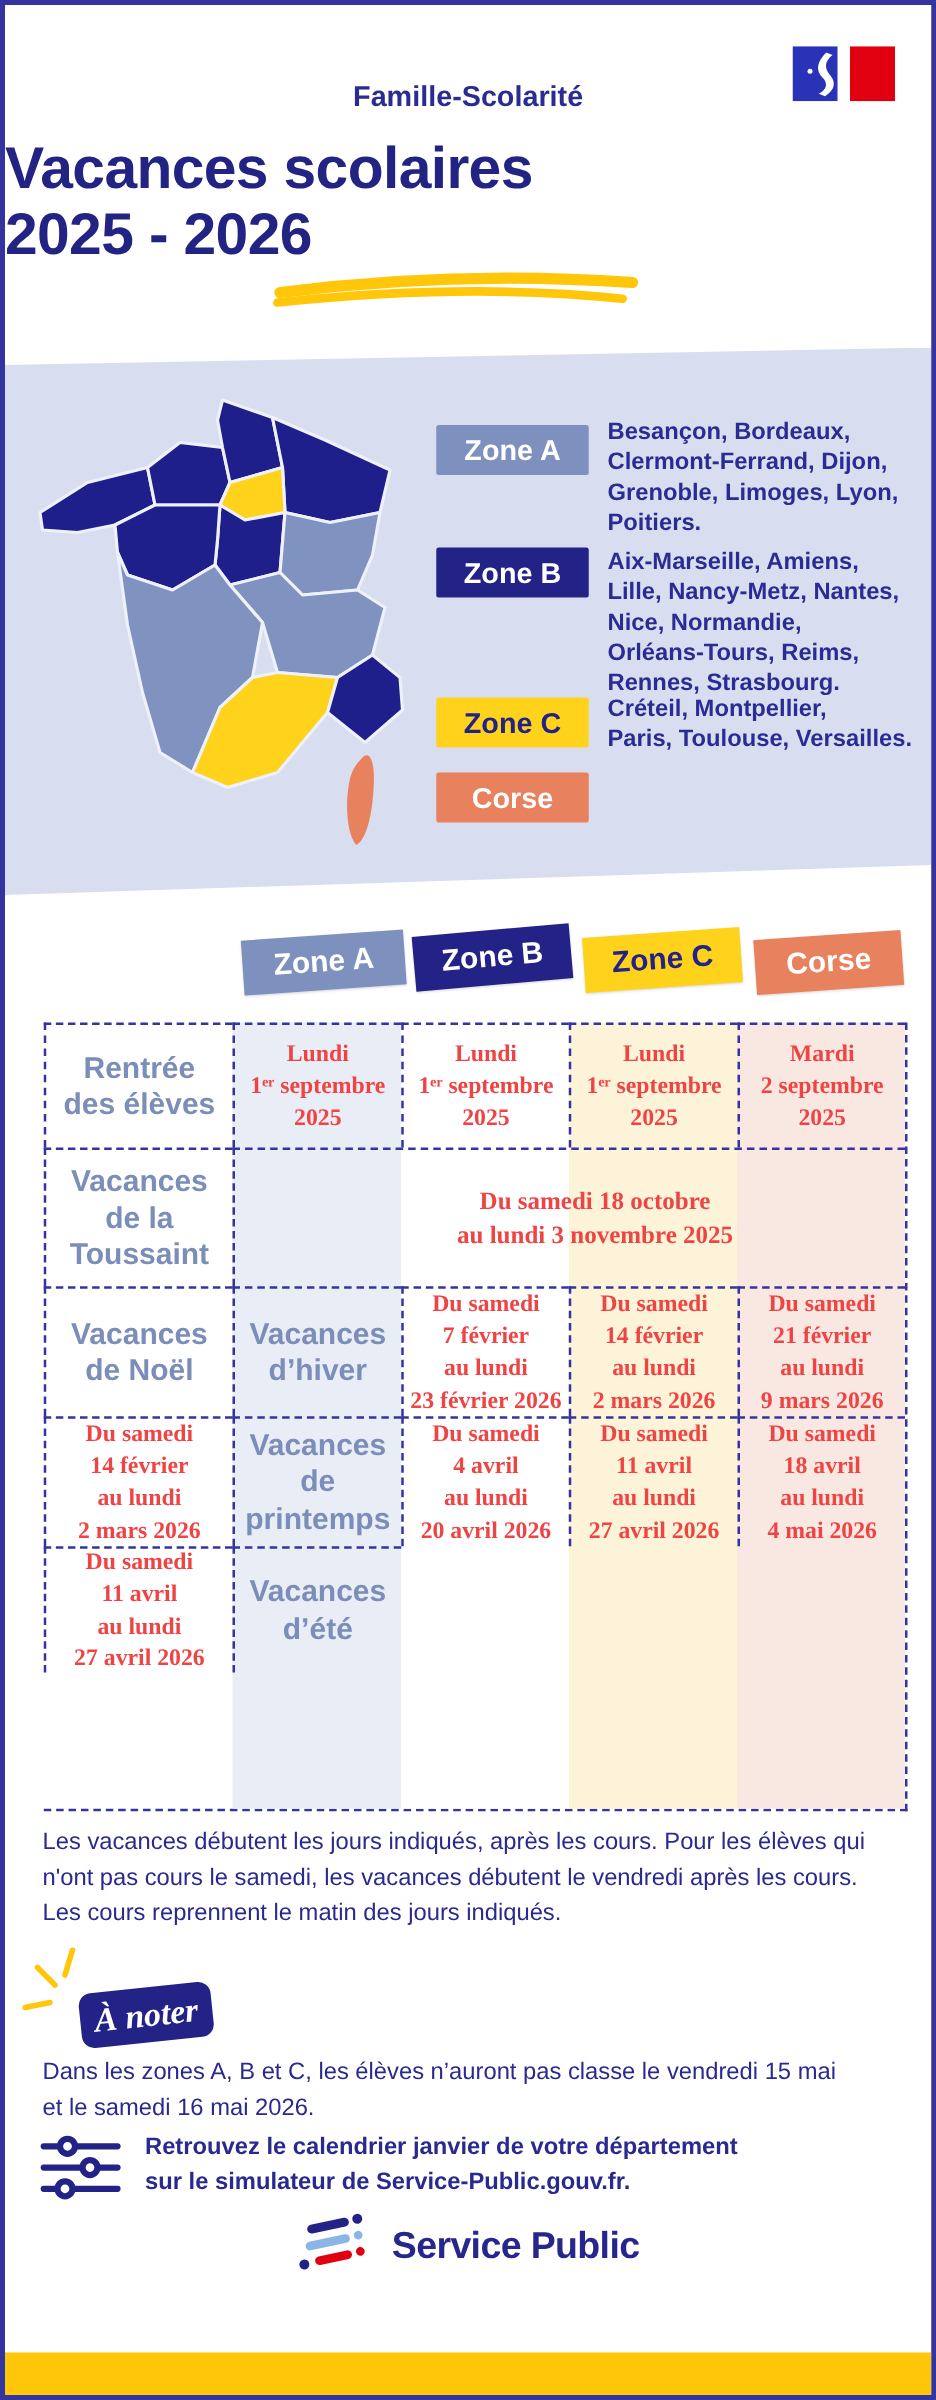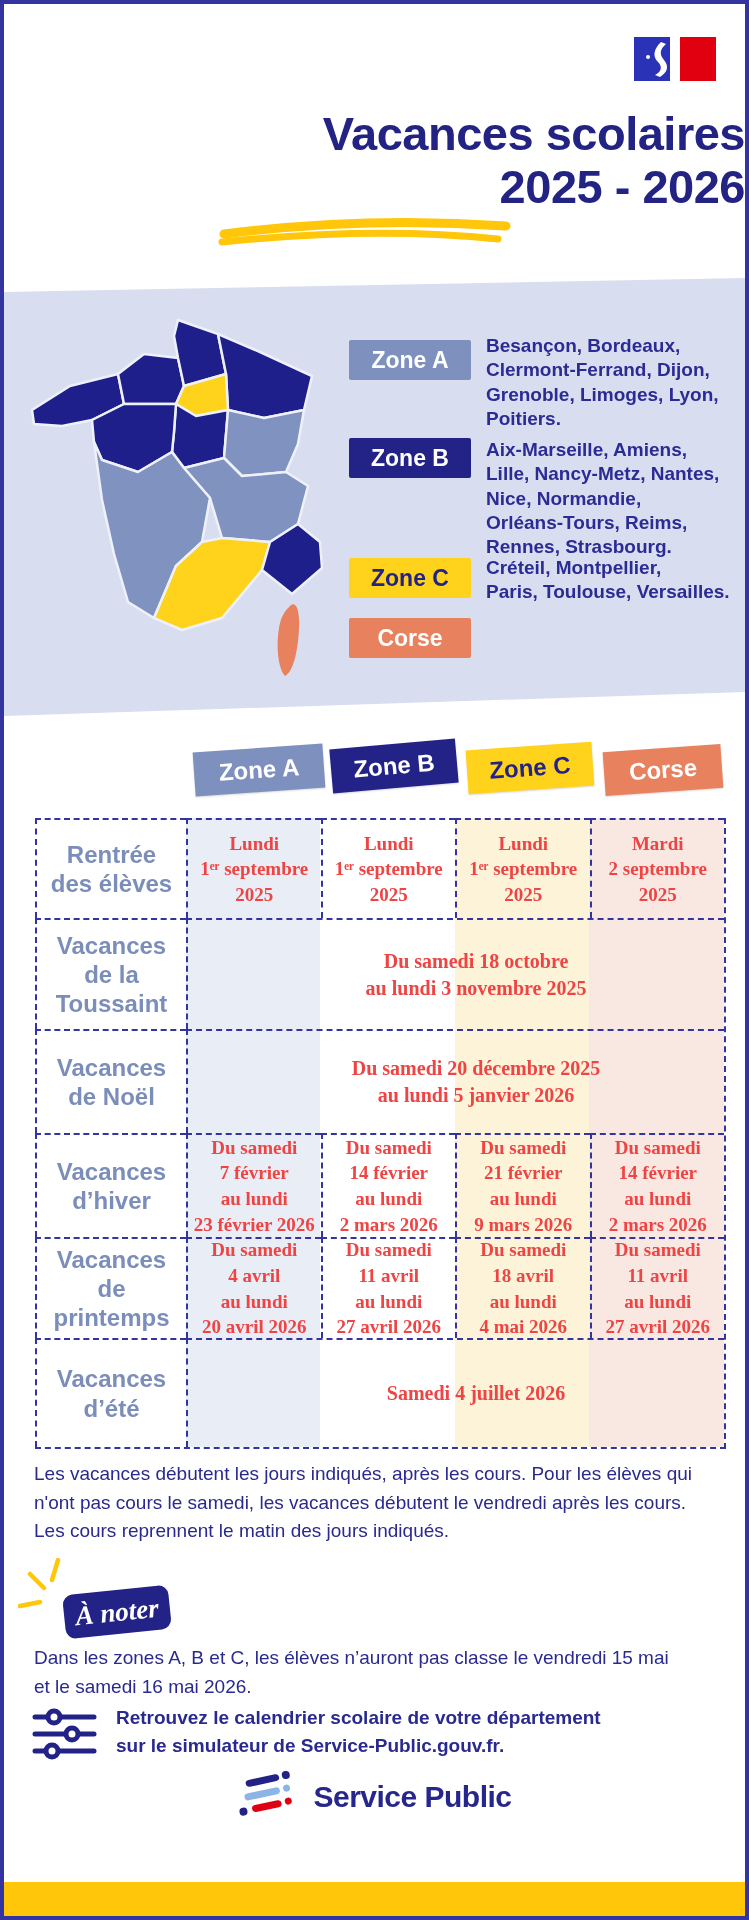--- a/index.html
+++ b/index.html
@@ -1,21 +1,21 @@
 <!DOCTYPE html>
 <html><head>
 <meta charset="utf-8">
 <style>
   html,body{margin:0;padding:0;background:#fff;}
   .page{position:relative;width:749px;height:1920px;background:#ffffff;border:4px solid #3434a0;box-sizing:border-box;overflow:hidden;font-family:"Liberation Sans",sans-serif;}
   .abs{position:absolute;}
 
   
   .eyebrow{left:0;right:0;top:60px;text-align:center;font-size:23px;font-weight:bold;color:#2b2b94;}
-  .title{left:0;right:0;top:104px;text-align:right;font-size:47px;font-weight:bold;color:#232384;line-height:1.12;letter-spacing:-0.5px;}
+  .title{left:0;right:0;top:104px;text-align:left;font-size:47px;font-weight:bold;color:#232384;line-height:1.12;letter-spacing:-0.5px;}
   .swoosh{left:212px;top:210px;}
 
   
   .map-panel{left:0;top:274px;width:741px;height:438px;background:#d8def0;clip-path:polygon(0 14px,100% 0,100% calc(100% - 24px),0 100%);}
   .badge{display:flex;align-items:center;justify-content:center;font-weight:bold;font-size:23px;border-radius:2px;}
   .zA{background:#7e90be;color:#ffffff;}
   .zB{background:#232287;color:#ffffff;}
   .zC{background:#ffd21c;color:#232287;}
   .zK{background:#e8815e;color:#ffffff;}
   .cities{font-size:19px;line-height:1.28;font-weight:bold;color:#2b2b94;white-space:pre-line;}
@@ -44,20 +44,21 @@
 
 <div class="page">
 
   <svg class="abs" style="left:630px;top:33px;" width="82" height="44" viewBox="0 0 82 44">
     <rect x="0" y="0" width="36" height="44" fill="#2a32b8"></rect>
     <path d="M27,5 c-7,7 -9,14 -3,20 c5,5 3,10 -3,13 l5,2 c8,-5 9,-11 4,-17 c-5,-6 -4,-11 2,-16 z" fill="#ffffff"></path>
     <circle cx="14" cy="20" r="2" fill="#ffffff"></circle>
     <rect x="46" y="0" width="36" height="44" fill="#e1000f"></rect>
   </svg>
 
+  <div class="abs eyebrow">Famille-Scolarité</div>
 
   <div class="abs title">
     <div>Vacances scolaires</div>
     <div>2025 - 2026</div>
   </div>
 
   <svg class="abs swoosh" width="296" height="34" viewBox="0 0 296 34">
     <path d="M8 20 Q150 2 290 12" stroke="#ffc60a" stroke-width="9" fill="none" stroke-linecap="round"></path>
     <path d="M6 28 Q160 12 282 25" stroke="#ffc60a" stroke-width="7" fill="none" stroke-linecap="round"></path>
   </svg>
@@ -126,22 +127,20 @@
 2025</div>
 
     <div class="cell rowlabel">Vacances
 de la
 Toussaint</div>
     <div class="cell datecell merged">Du samedi 18 octobre
 au lundi 3 novembre 2025</div>
 
     <div class="cell rowlabel">Vacances
 de Noël</div>
-    <div class="cell datecell merged">Du samedi 20 décembre 2025
-au lundi 5 janvier 2026</div>
 
     <div class="cell rowlabel">Vacances
 d’hiver</div>
     <div class="cell datecell">Du samedi
 7 février
 au lundi
 23 février 2026</div>
     <div class="cell datecell">Du samedi
 14 février
 au lundi
@@ -170,21 +169,20 @@
 18 avril
 au lundi
 4 mai 2026</div>
     <div class="cell datecell">Du samedi
 11 avril
 au lundi
 27 avril 2026</div>
 
     <div class="cell rowlabel">Vacances
 d’été</div>
-    <div class="cell datecell merged">Samedi 4 juillet 2026</div>
   </div>
 
   <div class="abs para" style="left:30px;top:1456px;width:700px;">Les vacances débutent les jours indiqués, après les cours. Pour les élèves qui
 n'ont pas cours le samedi, les vacances débutent le vendredi après les cours.
 Les cours reprennent le matin des jours indiqués.</div>
 
   <svg class="abs" style="left:14px;top:1554px;" width="56" height="56" viewBox="0 0 56 56">
     <path d="M40 2 L34 22 M12 16 L26 30 M2 48 L22 44" stroke="#ffc60a" stroke-width="4.5" stroke-linecap="round" fill="none"></path>
   </svg>
   <div class="abs noter-badge">À noter</div>
@@ -195,21 +193,21 @@
   <svg class="abs" style="left:28px;top:1704px;" width="66" height="52" viewBox="0 0 66 52">
     <g stroke="#232287" stroke-width="5" stroke-linecap="round" fill="#ffffff">
       <line x1="3" y1="9" x2="62" y2="9"></line>
       <line x1="3" y1="26" x2="62" y2="26"></line>
       <line x1="3" y1="43" x2="62" y2="43"></line>
       <circle cx="22" cy="9" r="6"></circle>
       <circle cx="40" cy="26" r="6"></circle>
       <circle cx="20" cy="43" r="6"></circle>
     </g>
   </svg>
-  <div class="abs para bold-link" style="left:112px;top:1700px;width:600px;line-height:1.45;">Retrouvez le calendrier scolaire de votre département
+  <div class="abs para bold-link" style="left:112px;top:1700px;width:600px;line-height:1.45;">Retrouvez le calendrier janvier de votre département
 sur le simulateur de Service-Public.gouv.fr.</div>
 
   <div class="abs footer">
     <svg width="64" height="54" viewBox="0 0 64 54">
       <g transform="rotate(-12 32 27)">
         <rect x="12" y="6" width="34" height="7" rx="3.5" fill="#232287"></rect>
         <circle cx="53" cy="9" r="4" fill="#232287"></circle>
         <rect x="8" y="19" width="36" height="7" rx="3.5" fill="#8ab5e6"></rect>
         <circle cx="51" cy="22" r="3.5" fill="#8ab5e6"></circle>
         <circle cx="4" cy="36" r="4" fill="#232287"></circle>

